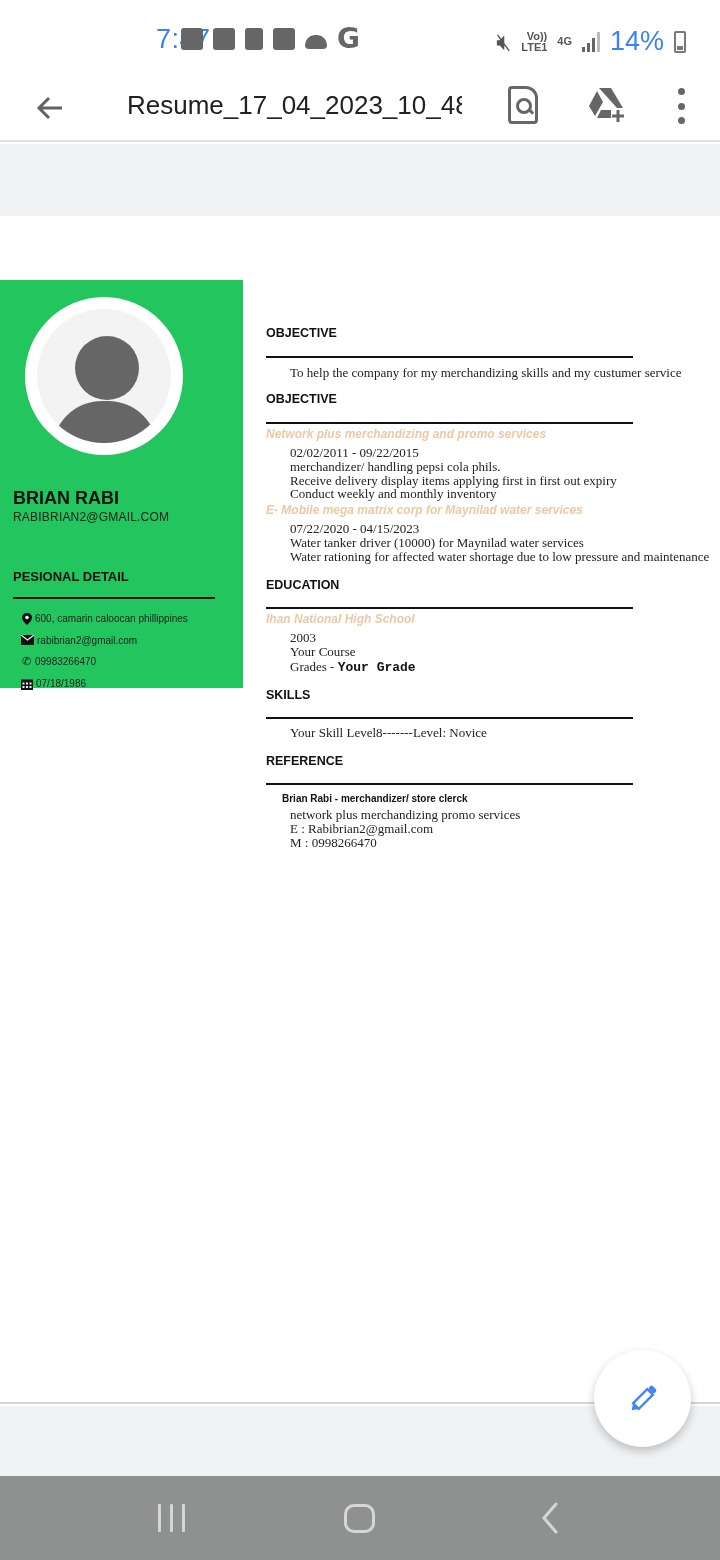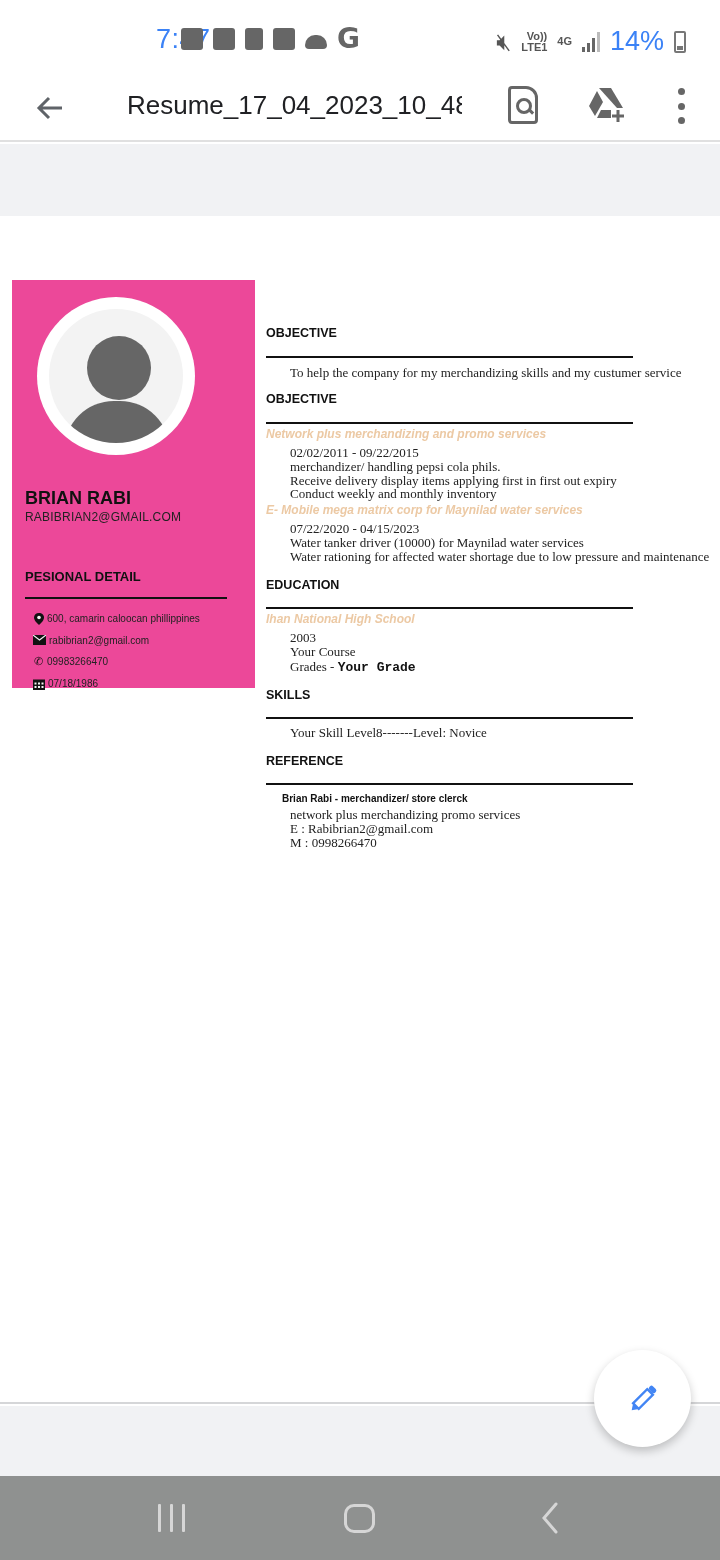--- a/index.html
+++ b/index.html
@@ -33,21 +33,21 @@
   .drive-btn { position: absolute; left: 587px; top: 6px; width: 40px; height: 38px; }
   .more-btn { position: absolute; left: 670px; top: 8px; width: 22px; height: 36px; display: flex; flex-direction: column; justify-content: space-between; align-items: center; }
   .more-btn span { width: 7px; height: 7px; border-radius: 50%; background: #666; display: block; }
 
   
   .viewer-top { position: absolute; left: 0; top: 144px; width: 720px; height: 72px; background: #f1f2f4; }
   .page { position: absolute; left: 0; top: 216px; width: 720px; height: 1188px; background: #fff; border-bottom: 2px solid #d5d6d8; }
   .viewer-bottom { position: absolute; left: 0; top: 1406px; width: 720px; height: 70px; background: #f1f2f4; }
 
   
-  .side { position: absolute; left: 12px; top: 64px; width: 243px; height: 408px; background: #ec4899; }
+  .side { position: absolute; left: 0; top: 64px; width: 243px; height: 408px; background: #22c55e; }
   .avatar-ring { position: absolute; left: 25px; top: 17px; width: 158px; height: 158px; border-radius: 50%; background: #fff; }
   .avatar-inner { position: absolute; left: 12px; top: 12px; width: 134px; height: 134px; border-radius: 50%; background: #f3f3f3; overflow: hidden; }
   .avatar-head { position: absolute; left: 38px; top: 27px; width: 64px; height: 64px; border-radius: 50%; background: #666; }
   .avatar-body { position: absolute; left: 15px; top: 92px; width: 106px; height: 70px; border-radius: 50px 50px 0 0; background: #666; }
   .name { position: absolute; left: 13px; top: 208px; font-size: 18px; font-weight: bold; color: #111; }
   .email-top { position: absolute; left: 13px; top: 230px; font-size: 12px; color: #222; letter-spacing: 0.2px; }
   .pd-title { position: absolute; left: 13px; top: 289px; font-size: 13px; font-weight: bold; color: #111; }
   .pd-rule { position: absolute; left: 13px; top: 317px; width: 202px; height: 2px; background: #111; }
   .pd-list { position: absolute; left: 21px; top: 328px; }
   .pd-item { display: flex; align-items: center; gap: 3px; font-size: 10px; color: #222; height: 21.5px; }

